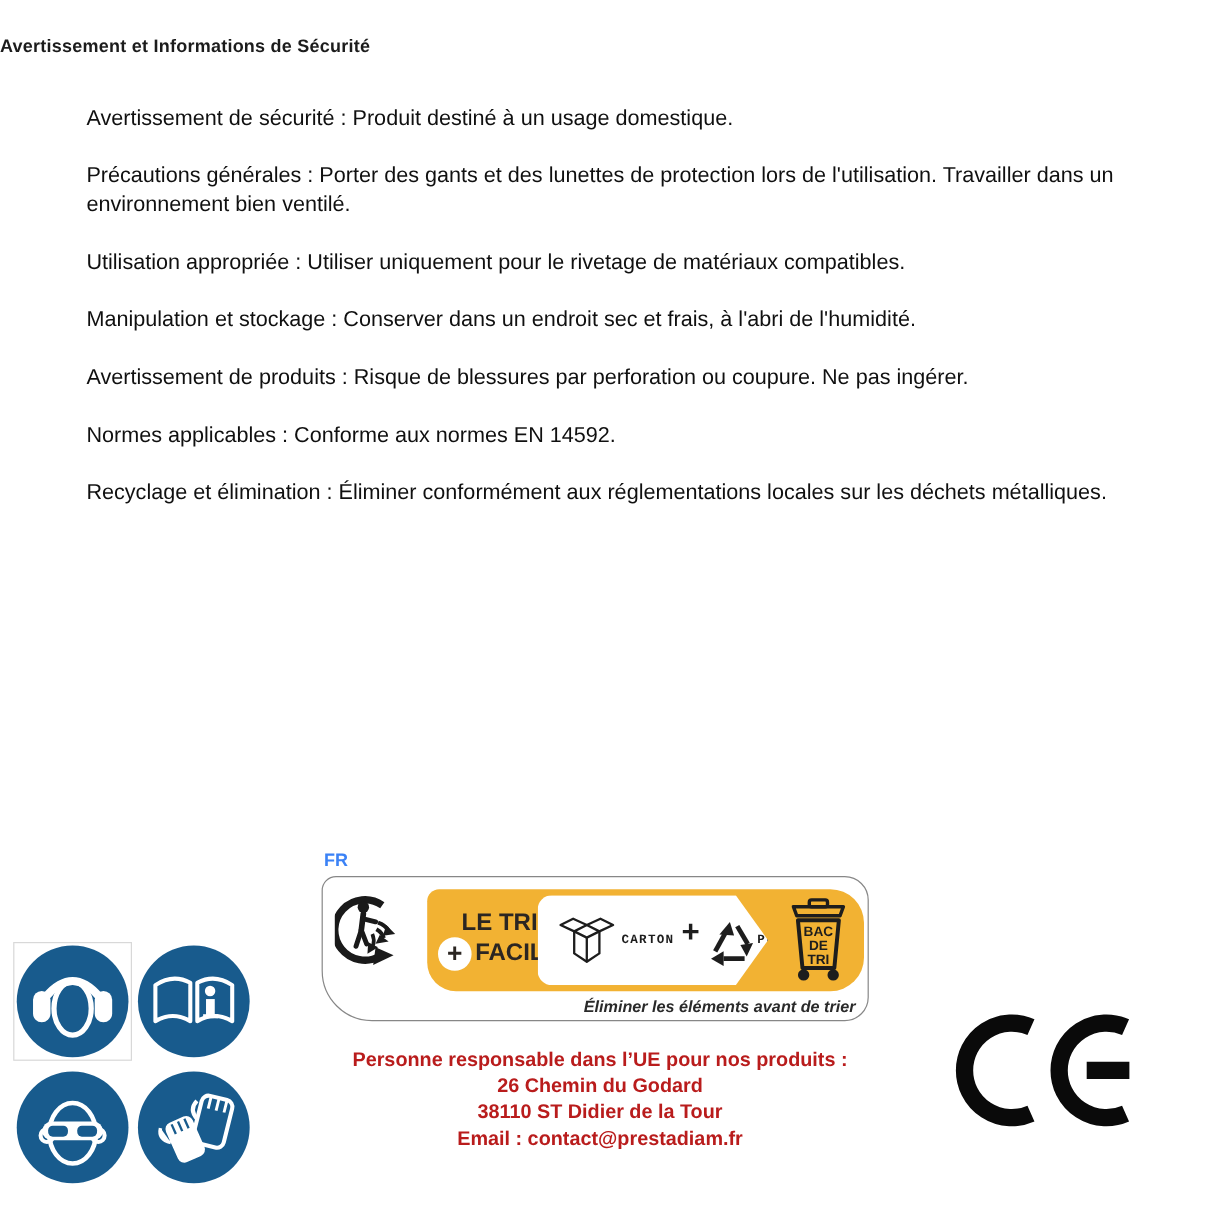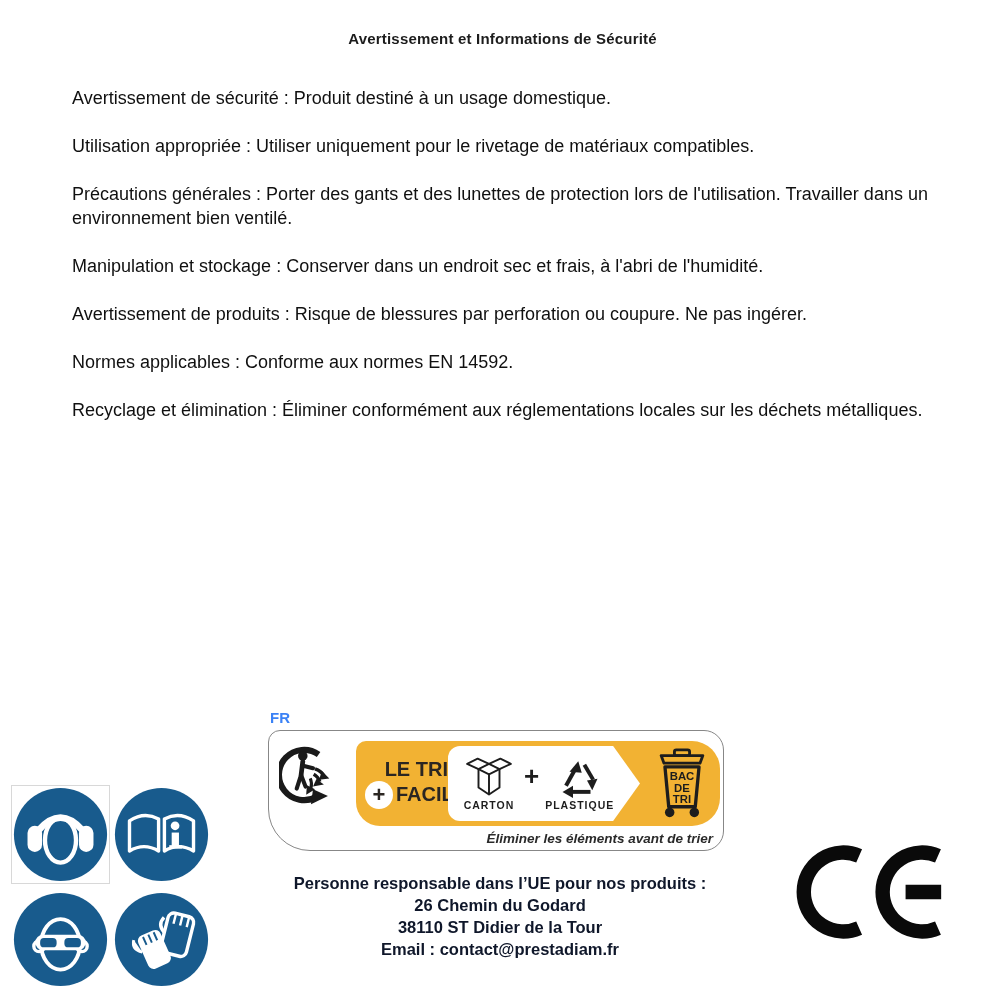--- a/index.html
+++ b/index.html
@@ -3,21 +3,21 @@
 <meta charset="utf-8">
 <style>
   * { margin:0; padding:0; box-sizing:border-box; }
   html,body { background:#ffffff; }
   .page{
     position:relative; width:1005px; height:1005px; background:#ffffff;
     font-family:"Liberation Sans","DejaVu Sans",sans-serif; color:#111; overflow:hidden;
   }
   
   .doc-title{
-    padding-top:30px; text-align:center; font-size:15px; font-weight:bold; color:#1c1c1c;
+    padding-top:30px; text-align:left; font-size:15px; font-weight:bold; color:#1c1c1c;
     letter-spacing:0.2px;
   }
   .doc-body{ margin:39px 0 0 72px; width:862px; font-size:18px; line-height:24px; color:#101010; }
   .doc-body p{ margin:16px 0 24px 0; }
   
   .tri-wrap{ position:absolute; left:268px; top:709px; width:456px; }
   .tri-fr{ font-size:15px; font-weight:bold; color:#3b82f6; margin-left:2px; }
   .tri-box{
     position:relative; margin-top:4px; width:456px; height:121px; background:#fff;
     border:1px solid #878787; border-radius:12px 20px 20px 42px;
@@ -35,54 +35,54 @@
     width:28px; height:28px; background:#fff; border-radius:50%;
     display:flex; align-items:center; justify-content:center;
     font-size:22px; font-weight:bold; color:#2b2622; line-height:28px; flex:0 0 28px;
   }
   .tri-headline .l2 .word{ font-size:20px; font-weight:bold; margin-left:3px; }
   .tri-chevron{
     width:192px; height:75px; background:#fff; border-radius:12px 0 0 12px;
     clip-path:polygon(0 0, 86% 0, 100% 50%, 86% 100%, 0 100%);
     display:flex; align-items:center; padding:0 30px 0 12px;
   }
-  .mat-col{ display:flex; flex-direction:column; align-items:center; }
+  .mat-col{ display:flex; flex-direction:row; align-items:center;font-family:Liberation Mono, monospace; }
   .mat-label{ font-size:10.5px; font-weight:bold; letter-spacing:1px; color:#1d1d1d; margin-top:1px; }
   .mat-plus{ font-size:26px; font-weight:bold; color:#1d1d1d; margin:0 6px 14px 6px; }
   .tri-bin{ margin-left:14px; }
   .tri-tagline{
     position:absolute; right:10px; bottom:4px; font-size:13.5px; font-weight:bold; font-style:italic;
     color:#2a2a2a;
   }
   
   .icon-grid{
     position:absolute; left:12px; top:786px;
     display:grid; grid-template-columns:97px 97px; grid-auto-rows:97px; column-gap:4px; row-gap:8px;
   }
   .icon-cell{ position:relative; width:97px; height:97px; }
   .icon-cell.card{ outline:1px solid #d8d8d8; }
   
   .resp{
     position:absolute; left:252px; top:872px; width:496px; text-align:center;
-    font-size:16.5px; font-weight:bold; line-height:22px; color:#0f172a;
+    font-size:16.5px; font-weight:bold; line-height:22px; color:#b91c1c;
   }
   
   .ce{ position:absolute; left:795px; top:842px; }
 </style>
 </head>
 <body>
 
 <div class="page">
 
   <div class="doc-title">Avertissement et Informations de Sécurité</div>
 
   <div class="doc-body">
     <p>Avertissement de sécurité : Produit destiné à un usage domestique.</p>
+    <p>Précautions générales : Porter des gants et des lunettes de protection lors de l'utilisation. Travailler dans un environnement bien ventilé.</p>
     <p>Utilisation appropriée : Utiliser uniquement pour le rivetage de matériaux compatibles.</p>
-    <p>Précautions générales : Porter des gants et des lunettes de protection lors de l'utilisation. Travailler dans un environnement bien ventilé.</p>
     <p>Manipulation et stockage : Conserver dans un endroit sec et frais, à l'abri de l'humidité.</p>
     <p>Avertissement de produits : Risque de blessures par perforation ou coupure. Ne pas ingérer.</p>
     <p>Normes applicables : Conforme aux normes EN 14592.</p>
     <p>Recyclage et élimination : Éliminer conformément aux réglementations locales sur les déchets métalliques.</p>
   </div>
 
   <div class="tri-wrap">
     <div class="tri-fr">FR</div>
     <div class="tri-box">
 

